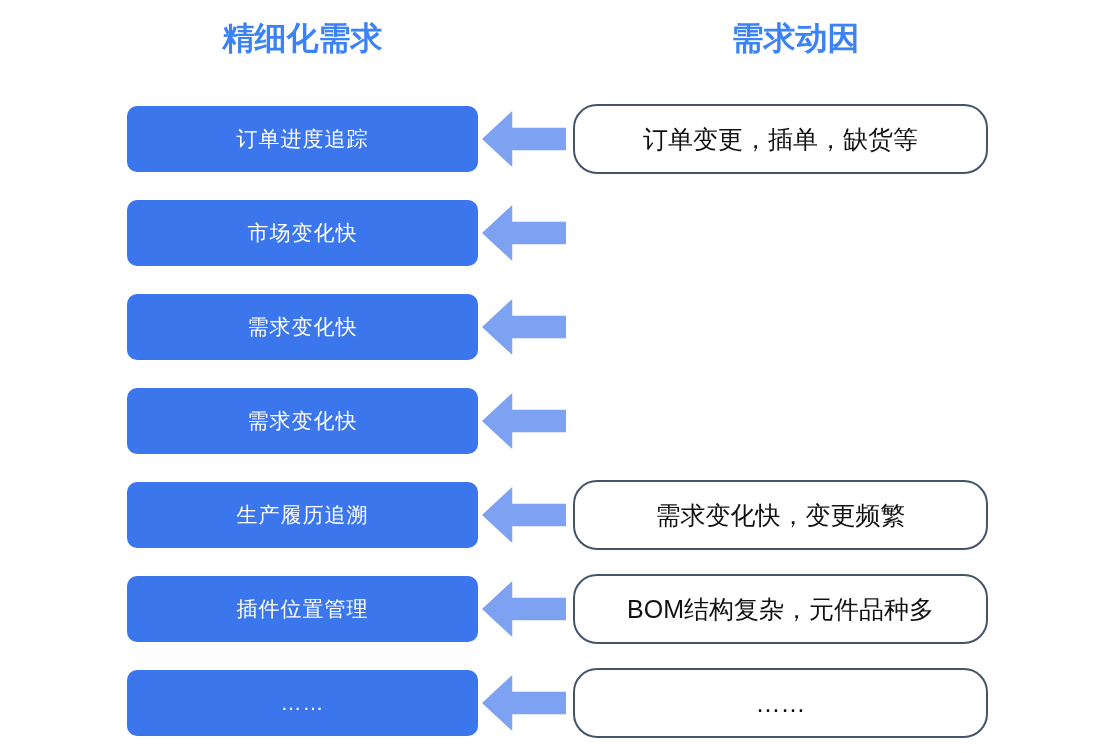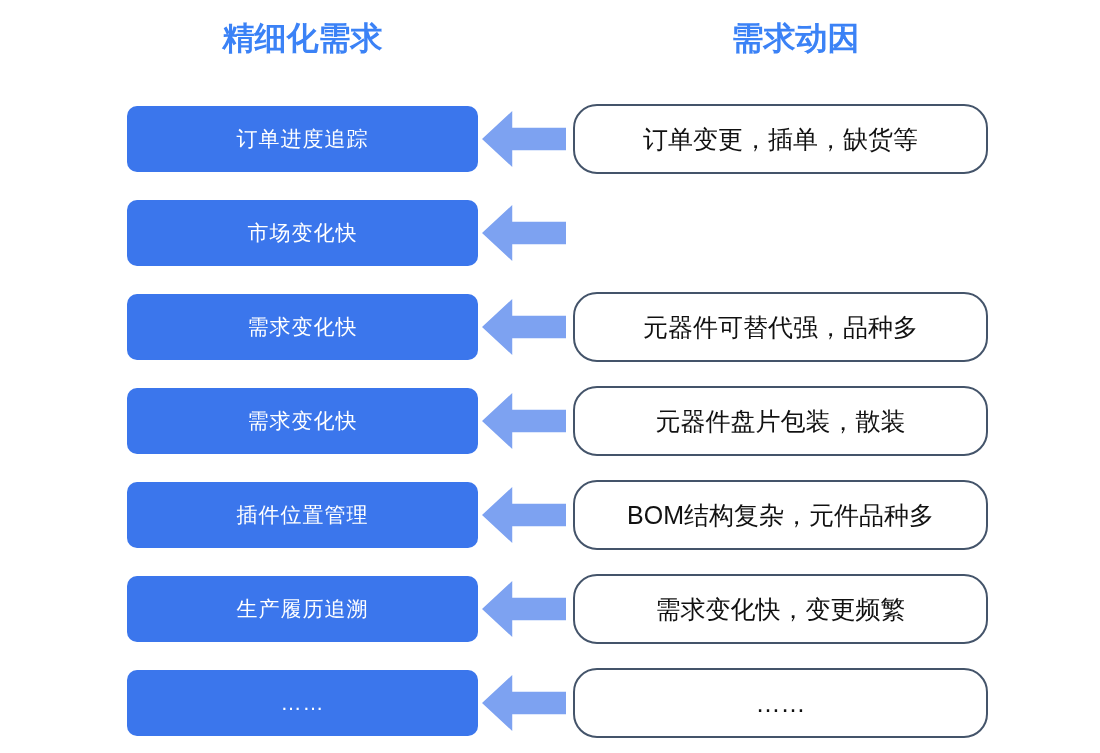--- a/index.html
+++ b/index.html
@@ -89,39 +89,37 @@
     </div>
 
     <div class="row">
       <div class="req-box">市场变化快</div>
       <div class="arrow-left"></div>
     </div>
 
     <div class="row">
       <div class="req-box">需求变化快</div>
       <div class="arrow-left"></div>
-      <div class="driver-box">元器件可替代强，品种多</div>
     </div>
 
     <div class="row">
       <div class="req-box">需求变化快</div>
       <div class="arrow-left"></div>
-      <div class="driver-box">元器件盘片包装，散装</div>
+    </div>
+
+    <div class="row">
+      <div class="req-box">生产履历追溯</div>
+      <div class="arrow-left"></div>
+      <div class="driver-box">需求变化快，变更频繁</div>
     </div>
 
     <div class="row">
       <div class="req-box">插件位置管理</div>
       <div class="arrow-left"></div>
       <div class="driver-box">BOM结构复杂，元件品种多</div>
-    </div>
-
-    <div class="row">
-      <div class="req-box">生产履历追溯</div>
-      <div class="arrow-left"></div>
-      <div class="driver-box">需求变化快，变更频繁</div>
     </div>
 
     <div class="row">
       <div class="req-box">……</div>
       <div class="arrow-left"></div>
       <div class="driver-box">……</div>
     </div>
 
   </div>
 </div>

